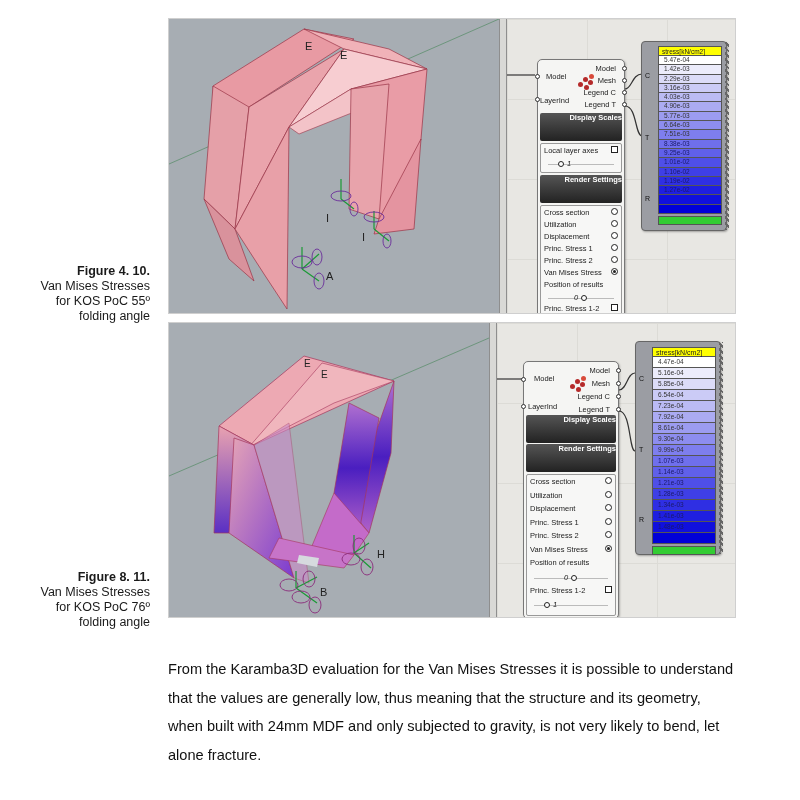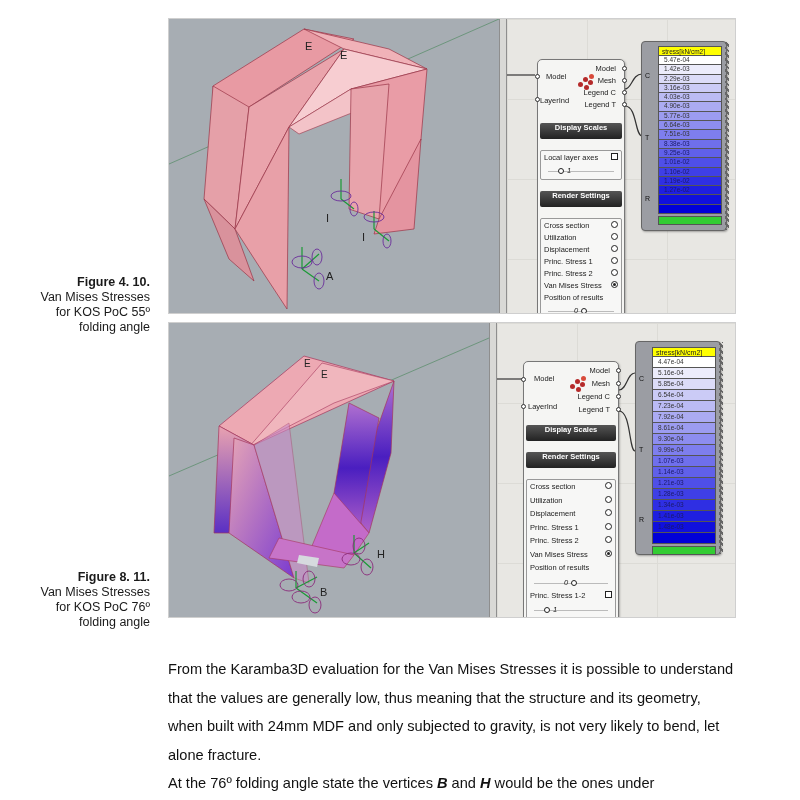--- a/index.html
+++ b/index.html
@@ -15,21 +15,21 @@
   .gh-canvas { position: absolute; top: 0; right: 0; height: 100%; background: #e8e7e3;
     background-image: linear-gradient(#dcdbd6 1px, transparent 1px), linear-gradient(90deg, #dcdbd6 1px, transparent 1px);
     background-size: 80px 80px; overflow: hidden; }
 
   .gh-comp { position: absolute; background: #f5f5f3; border: 1px solid #777; border-radius: 5px; font-size: 7.5px; color: #222; box-shadow: 1px 1px 2px rgba(0,0,0,0.25); }
   .gh-head { position: relative; height: 52px; }
   .gh-head .lbl { position: absolute; font-size: 7.5px; }
   .gh-head .port { position: absolute; width: 5px; height: 5px; border: 1px solid #333; border-radius: 50%; background: #fff; }
   .karamba-icon { position: absolute; left: 38px; top: 14px; width: 20px; height: 18px; }
   .karamba-icon span { position: absolute; width: 5px; height: 5px; border-radius: 50%; background: #b52a2a; }
-  .bar { margin: 11px 2px; height: 16px; background: linear-gradient(#555, #222); color: #fff; font-weight: bold; font-size: 7.5px; text-align: center; line-height: 10px; border-radius: 2px; }
+  .bar { margin: 1px 2px; height: 28px; background: linear-gradient(#555, #222); color: #fff; font-weight: bold; font-size: 7.5px; text-align: right; line-height: 10px; border-radius: 2px; }
   .panel { margin: 2px 2px; border: 1px solid #999; background: #f7f7f6; border-radius: 2px; padding: 2px 3px; }
   .opt-row { display: flex; justify-content: space-between; height: 12px; font-size: 7.5px; }
   .radio { width: 7px; height: 7px; border: 1px solid #222; border-radius: 50%; background: #fff; position: relative; }
   .radio.on::after { content: ""; position: absolute; left: 1px; top: 1px; width: 3px; height: 3px; border-radius: 50%; background: #222; }
   .check { width: 7px; height: 7px; border: 1px solid #222; background: #fff; }
   .slider { position: relative; height: 12px; font-size: 7.5px; font-style: italic; }
   .slider .track { position: absolute; left: 4px; right: 4px; top: 6px; border-top: 1px solid #bbb; }
   .slider .knob { position: absolute; top: 3px; width: 6px; height: 6px; border: 1px solid #222; border-radius: 50%; background: #fff; }
   .slider .val { position: absolute; top: 1px; }
 
@@ -41,21 +41,21 @@
   .legend-end { border: 1px solid #555; height: 9px; margin-top: 2px; background: #33cc33; }
   .zigzag { position: absolute; right: -3px; top: 0; width: 4px; height: 100%;
     background: repeating-linear-gradient(45deg, #666 0 2px, transparent 2px 4px); }
 
   .body-text { position: absolute; left: 168px; top: 655px; width: 570px; font-size: 14.6px; line-height: 28.5px; color: #111; }
   .body-text b { font-style: italic; }
 </style>
 </head>
 <body>
 
-<div class="caption" style="top:275px;">
+<div class="caption" style="top:264px;">
   <div class="fig-num">Figure 4. 10.</div>
   <div>Van Mises Stresses</div>
   <div>for KOS PoC 55º</div>
   <div>folding angle</div>
 </div>
 
 <div class="figure" style="top:18px; height:296px;">
   <div class="viewport" style="width:330px;">
     <svg width="330" height="296" viewBox="0 0 330 296">
       <line x1="0" y1="145" x2="330" y2="0" stroke="#5e8f6e" stroke-width="0.8"></line>
@@ -384,14 +384,13 @@
           <div class="legend-cell" style="background: rgb(16, 16, 221); height: 11px; line-height: 10px; color: rgb(26, 26, 106);">1.48e-03</div>
           <div class="legend-cell" style="background: rgb(0, 0, 216); height: 11px; line-height: 10px; color: rgb(26, 26, 106);"></div>
           <div class="legend-end" style="background: rgb(51, 204, 51);"></div>
         </div>
     </div>
   </div>
 </div>
 
 <div class="body-text">
   <p>From the Karamba3D evaluation for the Van Mises Stresses it is possible to understand that the values are generally low, thus meaning that the structure and its geometry, when built with 24mm MDF and only subjected to gravity, is not very likely to bend, let alone fracture.</p>
-  <p><span>At the 76º folding angle state the vertices </span><b>B</b><span> and </span><b>H</b><span> would be the ones under</span></p>
 </div>
 
 </body></html>

